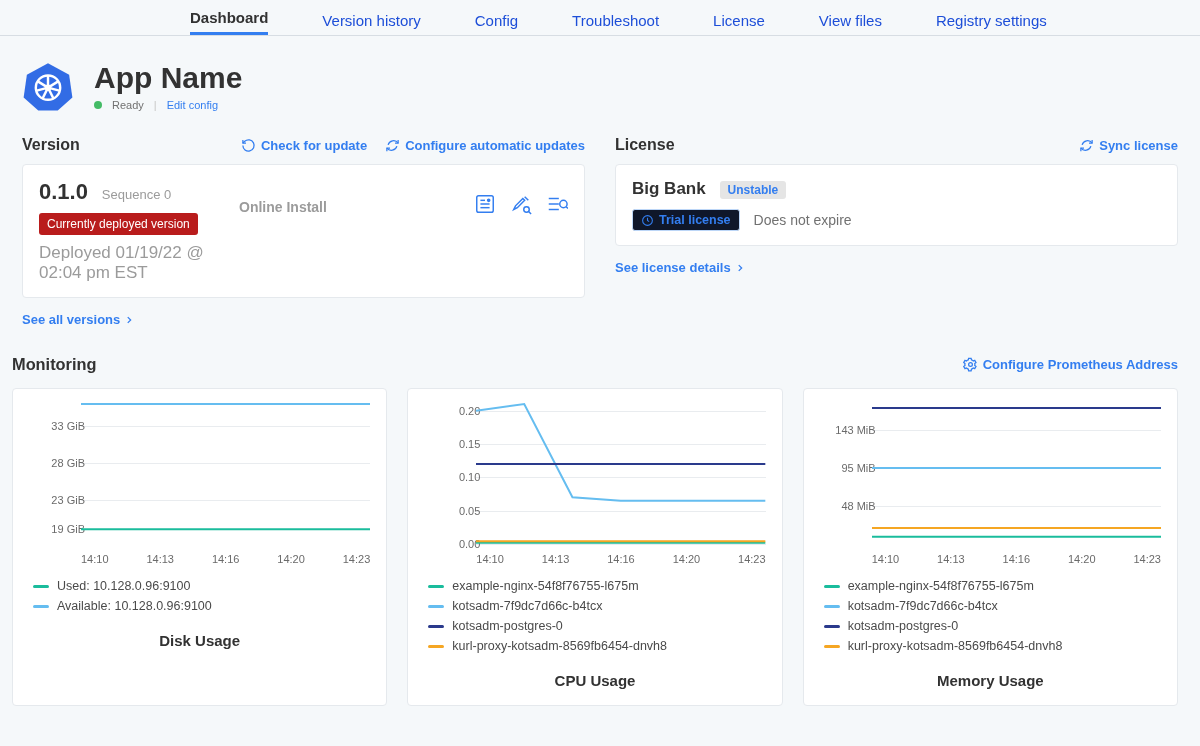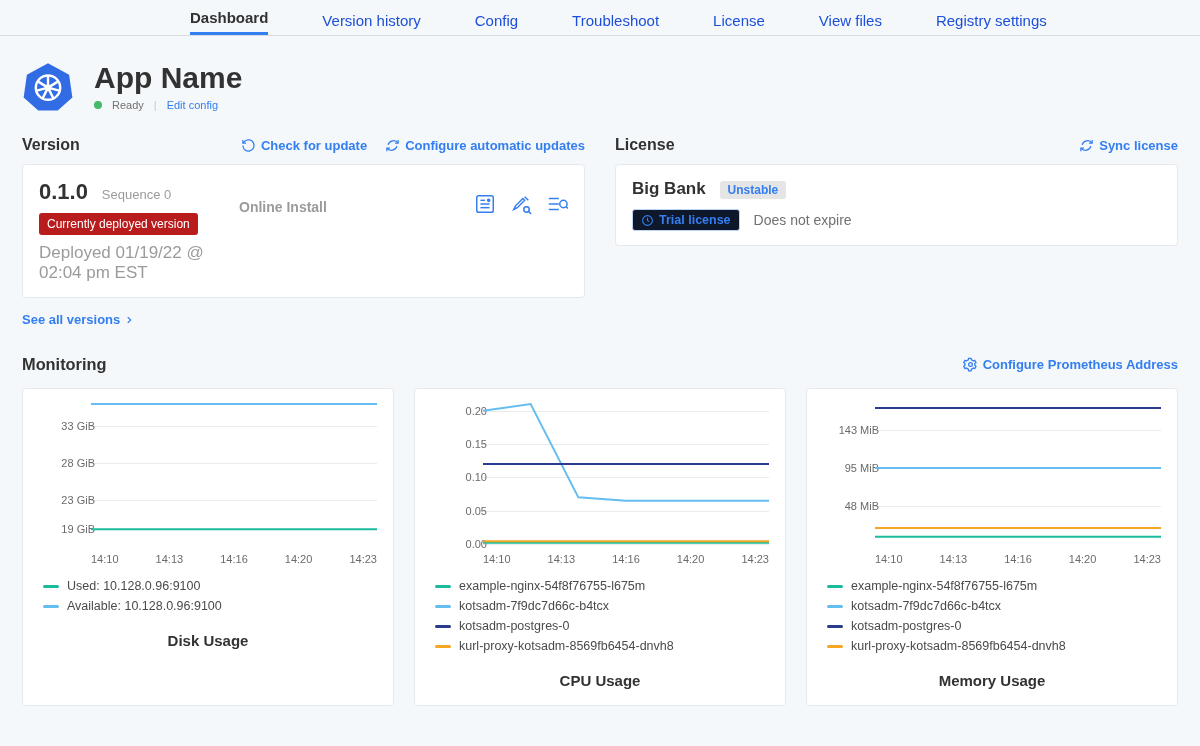--- a/index.html
+++ b/index.html
@@ -52,21 +52,21 @@
 
   .lic-name{ font-size:17px; font-weight:700;}
   .chan{ background:#e5e5e5; color:#337ef0; font-size:12px; font-weight:600;
          padding:2px 8px; border-radius:3px; margin-left:10px;}
   .lic-row2{ display:flex; gap:14px; margin-top:10px; align-items:center;}
   .trial{ display:flex; align-items:center; gap:5px; border:1px solid #bcd6f7;
           color:#337ef0; font-size:12.5px; font-weight:600; padding:3px 8px;
           border-radius:3px; background:#0f172a;}
 
   
-  .mon{ padding:28px 22px 22px 22px;}
+  .mon{ padding:28px 22px 22px 12px;}
   .mon .bar{ display:flex; align-items:center; margin-bottom:14px;}
   .mon .bar .spacer{ flex:1;}
   .charts{ display:flex; gap:20px;}
   .chart{ flex:1; background:#fff; border:1px solid #e5e9ed; border-radius:4px;
           padding:10px 8px 16px 8px;}
   .plot{ position:relative; height:150px; margin:0 4px 4px 4px;}
   .plot .ylab{ position:absolute; left:10px; font-size:11px; color:#6a6a6a;
                transform:translateY(-50%); width:50px; text-align:right;}
   .plot .grid{ position:absolute; left:56px; right:4px; height:1px; background:#e9ecef;}
   .plot .xlabels{ position:absolute; bottom:-16px; left:56px; right:4px;
@@ -208,20 +208,26 @@
         <span class="trial">
           <svg width="13" height="13" viewBox="0 0 24 24" fill="none" stroke="#337ef0" stroke-width="2">
             <circle cx="12" cy="12" r="9"></circle>
               <polyline points="12 7 12 12 15 14"></polyline>
             </svg>
           <span>Trial license</span>
         </span>
         <span class="grey">Does not expire</span>
       </div>
     </div>
+    <div class="foot-link">
+      <span>See license details</span>
+      <svg width="10" height="10" viewBox="0 0 24 24" fill="none" stroke="#337ef0" stroke-width="3">
+        <polyline points="9 5 16 12 9 19"></polyline>
+        </svg>
+    </div>
   </div>
 </div>
 
 <div class="mon">
   <div class="bar">
     <h3>Monitoring</h3>
     <div class="spacer"></div>
     <div class="action">
       <svg width="15" height="15" viewBox="0 0 24 24" stroke-width="2">
         <circle cx="12" cy="12" r="3"></circle>

